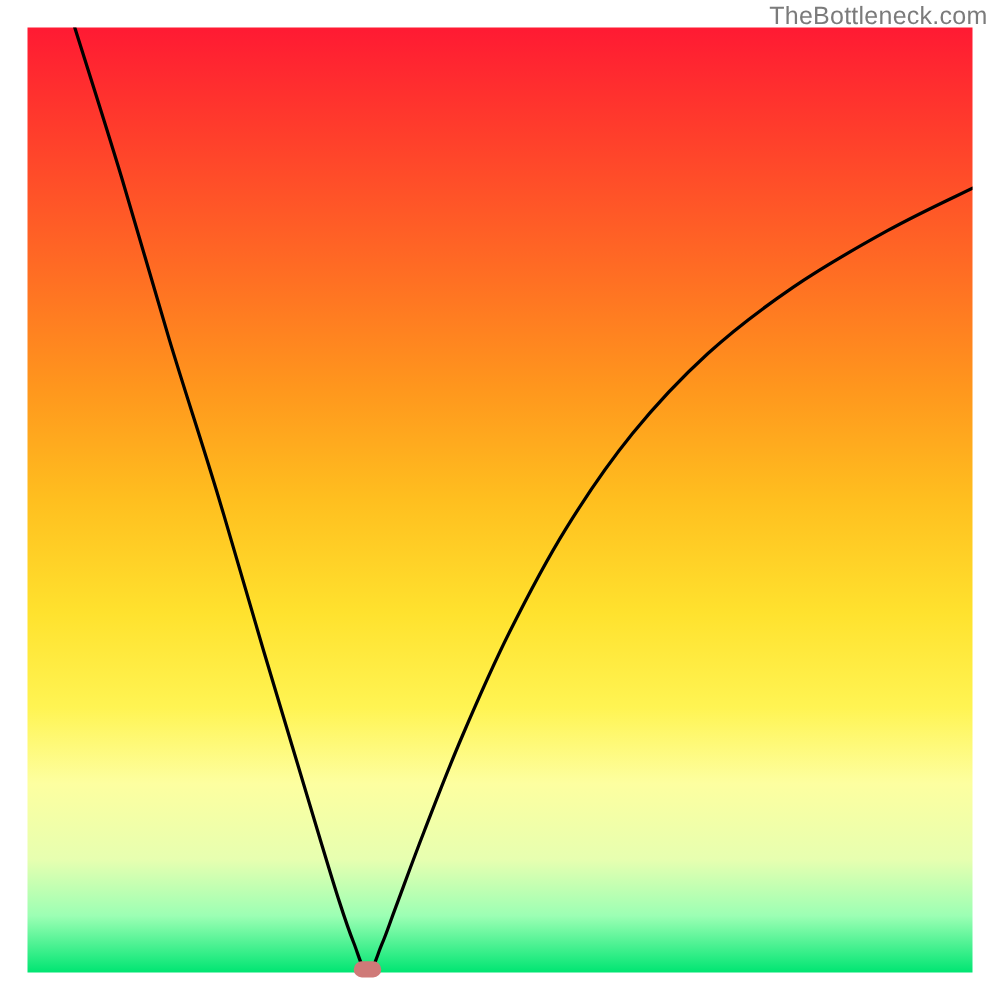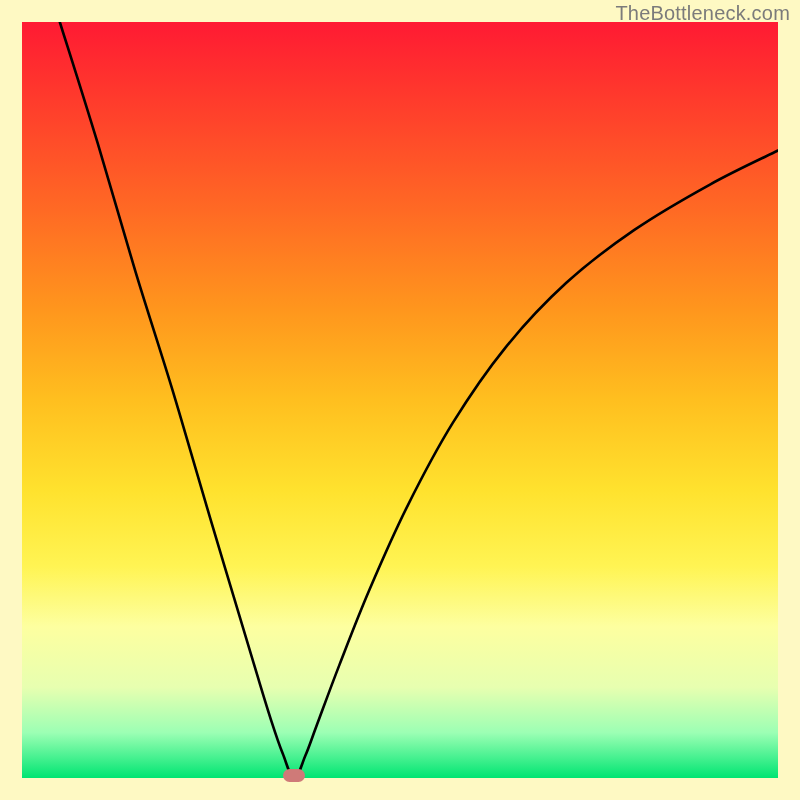--- a/index.html
+++ b/index.html
@@ -1,17 +1,17 @@
 <!DOCTYPE html>
 <html><head>
 <meta charset="utf-8">
 <style>
   * { margin: 0; padding: 0; box-sizing: border-box; }
   html, body { width: 800px; height: 800px; overflow: hidden; background: #000; font-family: Arial, Helvetica, sans-serif; }
-  .frame { position: relative; width: 800px; height: 800px; background: #fef9c3; }
+  .frame { position: relative; width: 800px; height: 800px; background: #ffffff; }
   .plot-area {
     position: absolute;
     left: 22px; top: 22px; width: 756px; height: 756px;
     background: linear-gradient(to bottom,
       #ff1a33 0%,
       #ff3a2c 10%,
       #ff6a24 25%,
       #ff961d 38%,
       #ffbf1f 50%,
       #ffe22e 62%,

